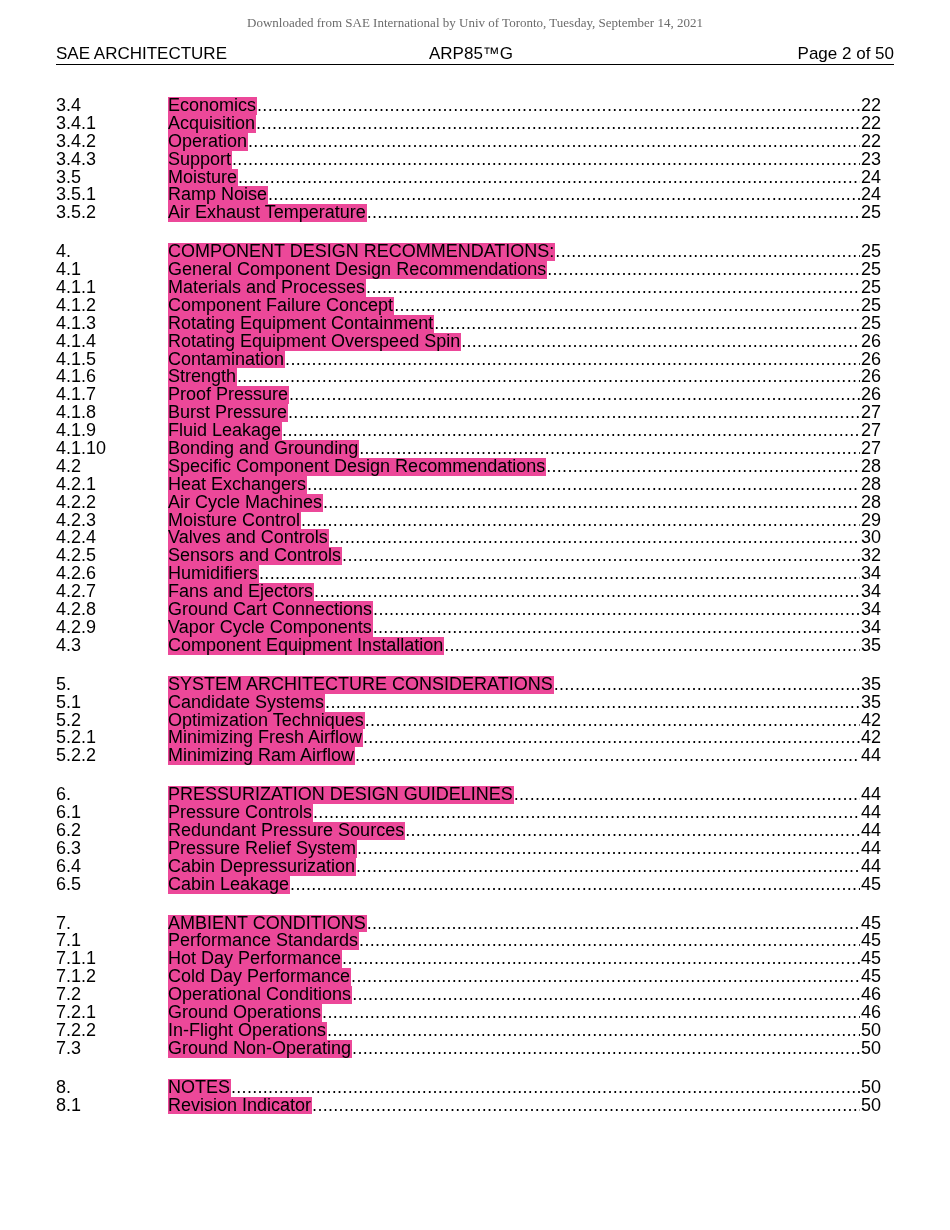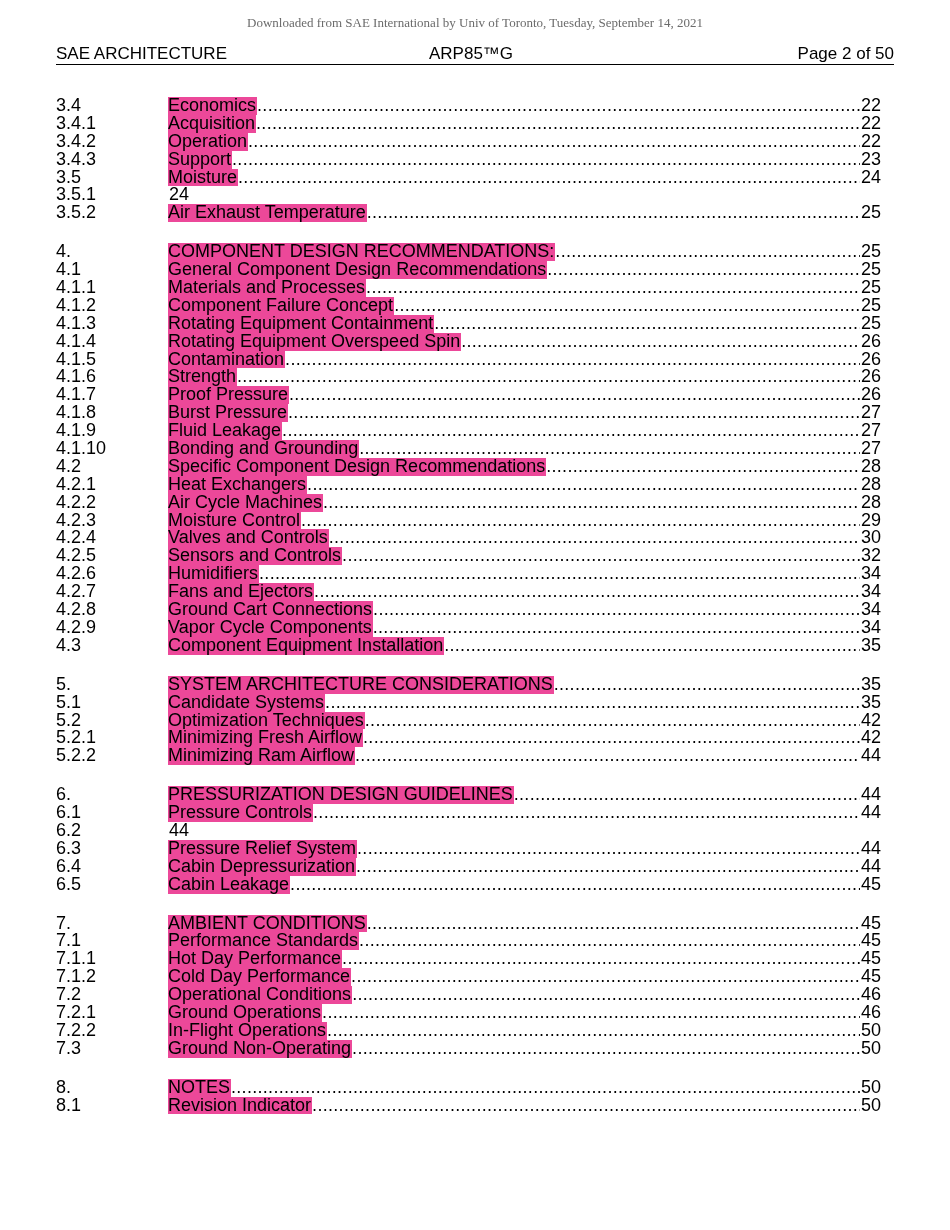--- a/index.html
+++ b/index.html
@@ -81,20 +81,24 @@
     <div class="toc-row">
       <span class="num">3.5</span>
       <span class="title-wrap">
         <span class="title">Moisture</span>
         <span class="dots"></span>
       </span>
       <span class="page">24</span>
     </div>
     <div class="toc-row">
       <span class="num">3.5.1</span>
+      <span class="title-wrap">
+        <span class="title">Ramp Noise </span>
+        <span class="dots"></span>
+      </span>
       <span class="page">24</span>
     </div>
     <div class="toc-row">
       <span class="num">3.5.2</span>
       <span class="title-wrap">
         <span class="title">Air Exhaust Temperature </span>
         <span class="dots"></span>
       </span>
       <span class="page">25</span>
     </div>
@@ -336,20 +340,24 @@
     <div class="toc-row">
       <span class="num">6.1</span>
       <span class="title-wrap">
         <span class="title">Pressure Controls </span>
         <span class="dots"></span>
       </span>
       <span class="page">44</span>
     </div>
     <div class="toc-row">
       <span class="num">6.2</span>
+      <span class="title-wrap">
+        <span class="title">Redundant Pressure Sources</span>
+        <span class="dots"></span>
+      </span>
       <span class="page">44</span>
     </div>
     <div class="toc-row">
       <span class="num">6.3</span>
       <span class="title-wrap">
         <span class="title">Pressure Relief System</span>
         <span class="dots"></span>
       </span>
       <span class="page">44</span>
     </div>

